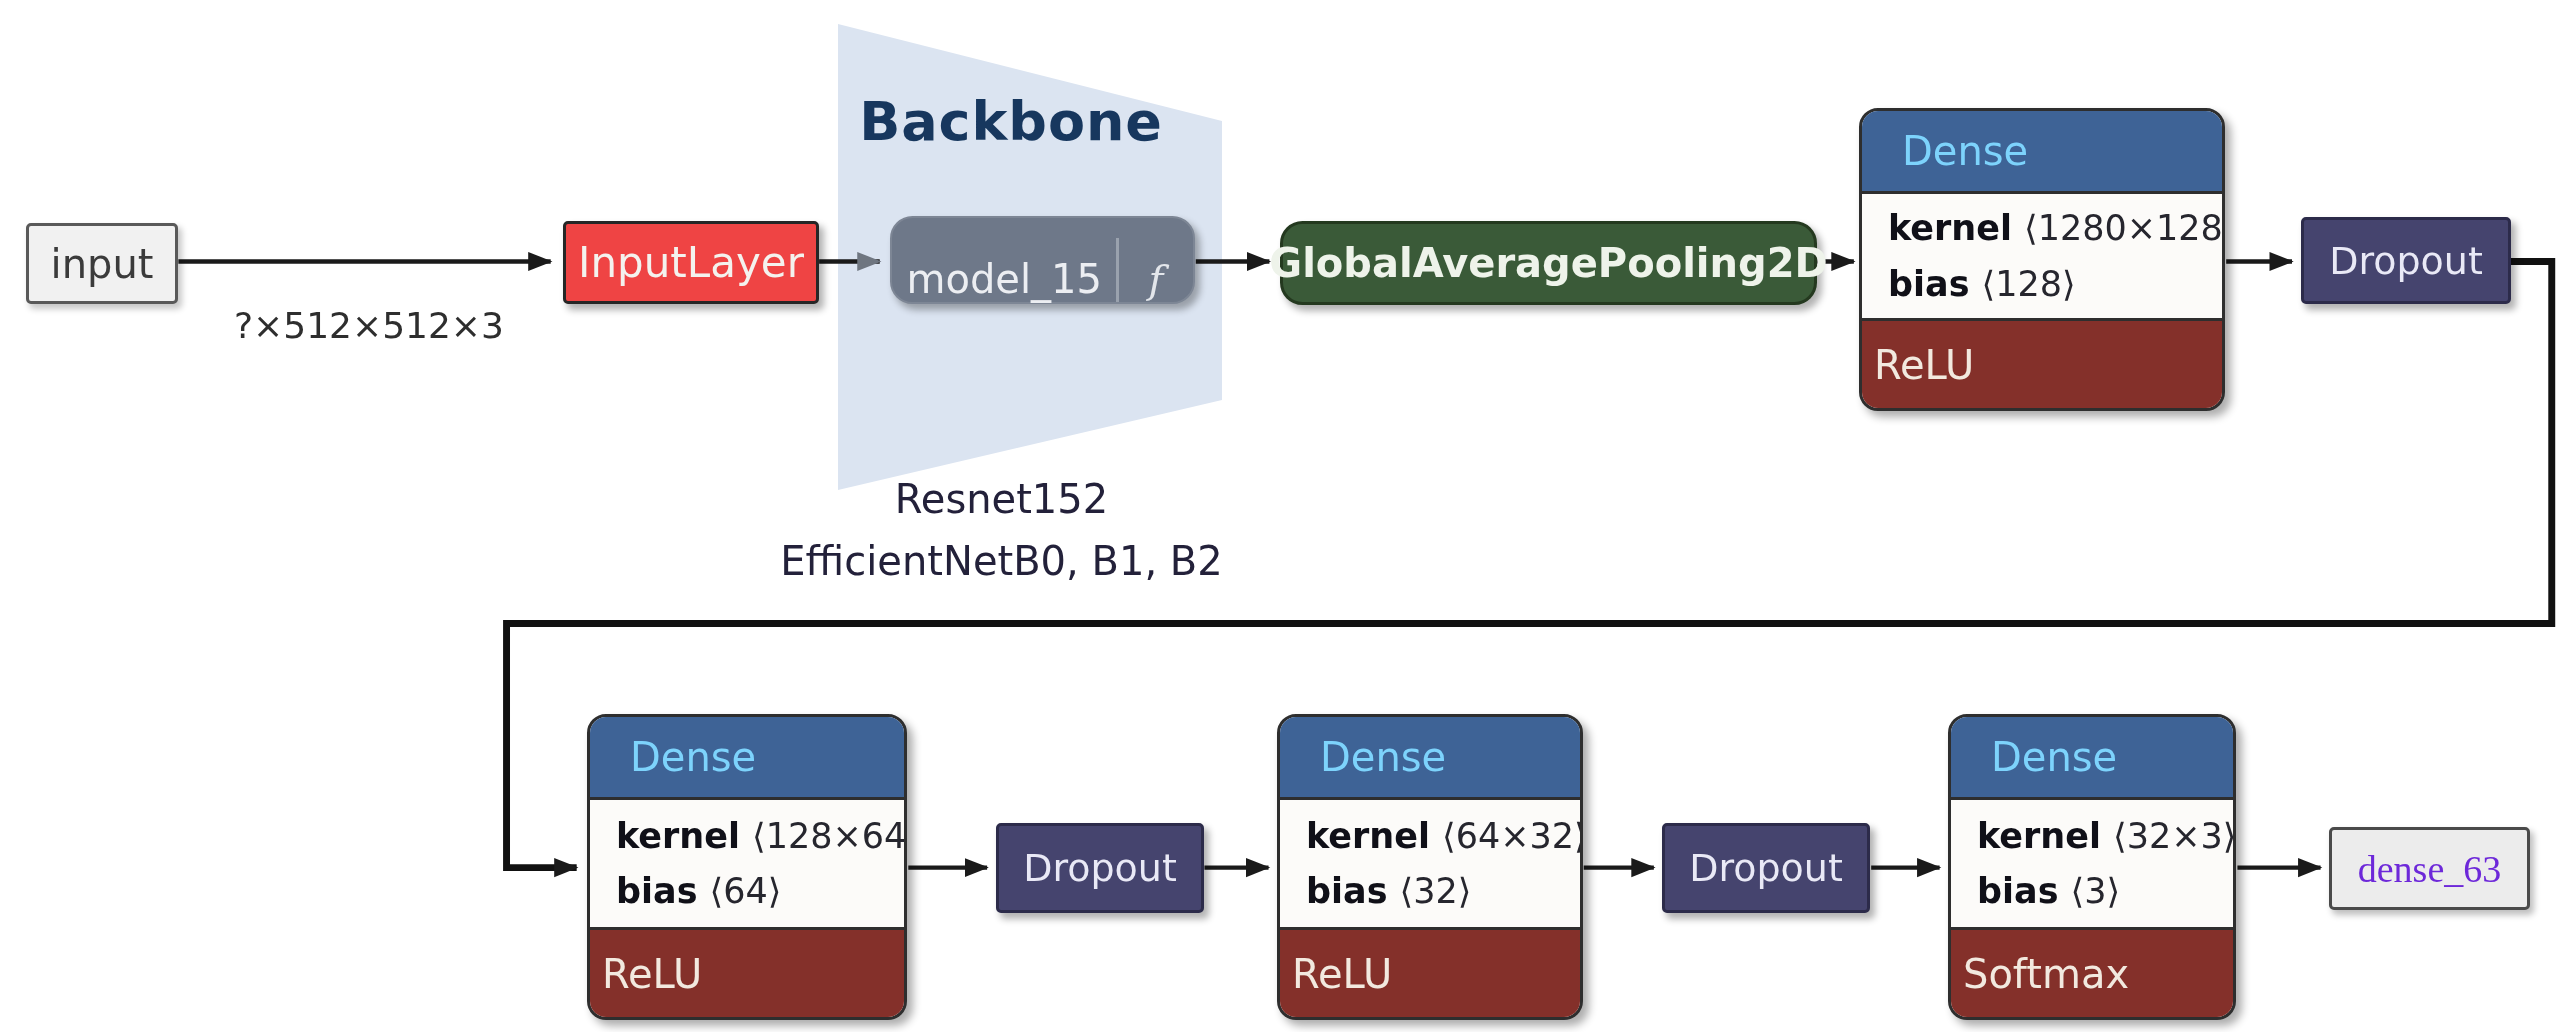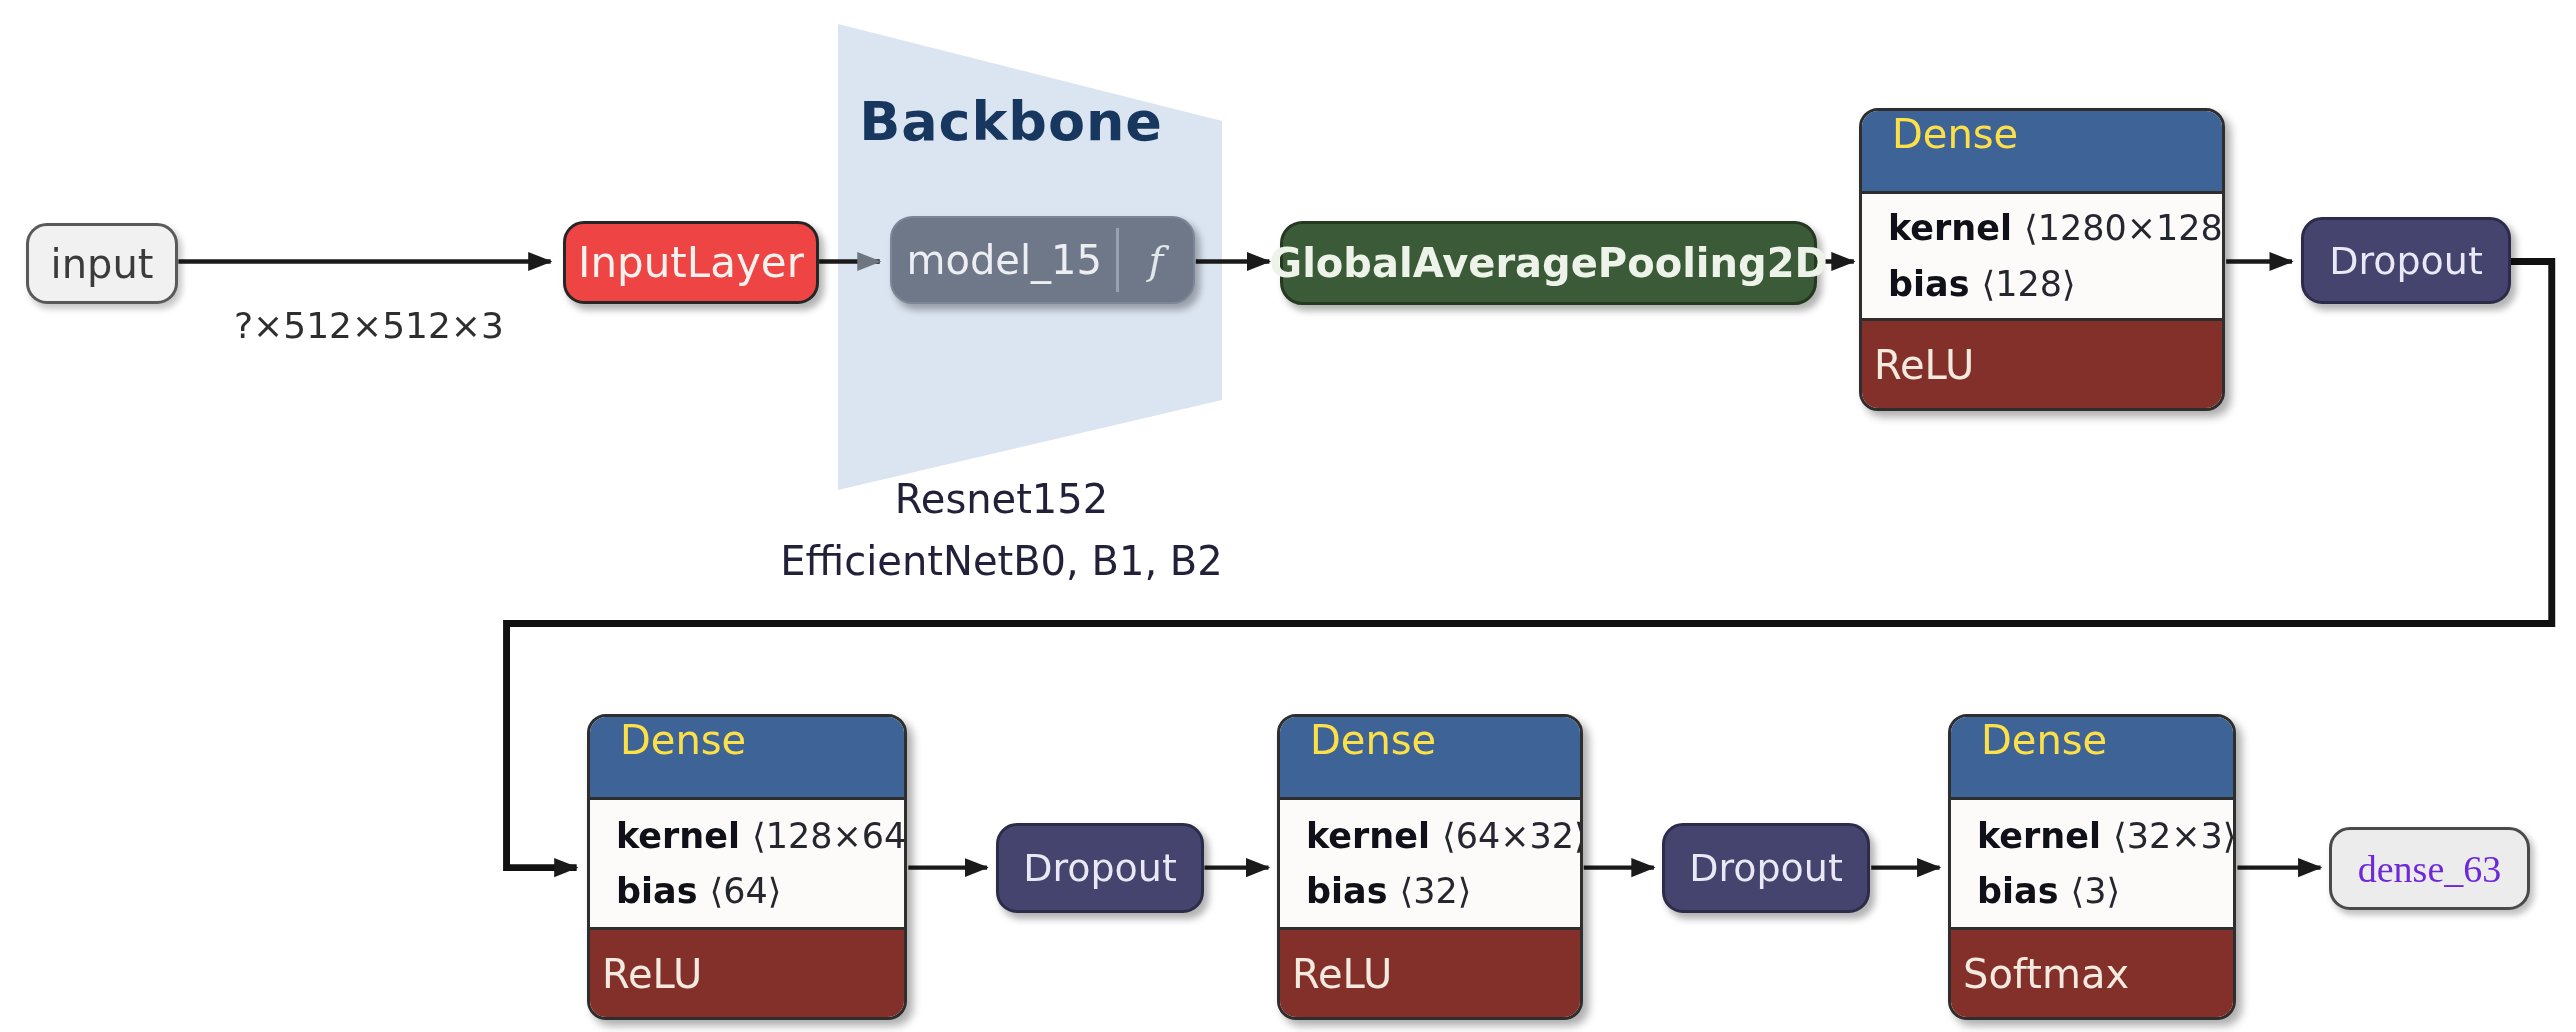--- a/index.html
+++ b/index.html
@@ -26,39 +26,40 @@
     position:absolute;left:778px;top:468px;width:447px;
     text-align:center;font-size:40px;color:#23213a;line-height:62px;
   }
   .shape-label{
     position:absolute;left:208px;top:305px;width:270px;
     text-align:left;font-size:36px;color:#2e2e2e;margin-left:26px;
   }
   
   .pill{
     position:absolute;display:flex;align-items:center;justify-content:center;
-    border-radius:21px;box-sizing:border-box;
+    border-radius:5px;box-sizing:border-box;
     box-shadow:4.3px 5.2px 7.8px rgba(0,0,0,0.30);
   }
   .pill-input{
     left:26px;top:223px;width:152px;height:81px;
     background:#f1f1f1;border:3.5px solid #595959;
     font-size:40px;color:#3b3b3b;
     box-shadow:3.5px 4.3px 6px rgba(0,0,0,0.22);
   }
   .pill-inputlayer{
     left:563px;top:221px;width:256px;height:83px;
     background:#ef4444;border:3.5px solid #262626;
     font-size:42px;color:#f4f2ee;
   }
   .pill-model{
     left:890px;top:216px;width:305px;height:88px;
     background:#6e7889;border:2.6px solid #7d8695;border-radius:22.5px;
     font-size:40px;color:#eceef2;
     justify-content:flex-start;
+    align-items:flex-end;
   }
   .model-name{flex:1;text-align:center;}
   .model-divider{
     width:2.6px;height:64px;background:#9aa2ae;
     flex:0 0 auto;
   }
   .model-fn{
     flex:0 0 74px;text-align:center;
     font-family:"DejaVu Serif", serif;font-style:italic;font-size:40px;color:#e3e6eb;
   }
@@ -86,23 +87,23 @@
     position:absolute;display:flex;flex-direction:column;
     border:3.5px solid #2e2e2e;border-radius:19px;box-sizing:border-box;
     overflow:hidden;background:#fcfbf9;
     box-shadow:5.2px 6px 8.7px rgba(0,0,0,0.32);
   }
   .dense-top{left:1859px;top:108px;width:366px;height:303px;}
   .dense-b1{left:587px;top:714px;width:320px;height:306px;}
   .dense-b2{left:1277px;top:714px;width:306px;height:306px;}
   .dense-b3{left:1948px;top:714px;width:288px;height:306px;}
   .dense-header{
-    flex:0 0 80px;display:flex;align-items:flex-start;
+    flex:0 0 80px;display:flex;align-items:center;
     background:#3e6396;border-bottom:3.5px solid #2e2e2e;
-    padding-left:30px;font-size:40px;color:#fde047;
+    padding-left:40px;font-size:40px;color:#7dd3fc;
   }
   .dense-body{
     flex:1;display:flex;flex-direction:column;justify-content:center;
     gap:15.6px;padding-left:26px;background:#fcfbf9;
   }
   .dense-line{font-size:35px;color:#26262e;white-space:nowrap;}
   .dense-line b{color:#101018;font-weight:bold;margin-right:12px;}
   .dense-footer{
     flex:0 0 87px;display:flex;align-items:center;
     background:#84302a;border-top:3.5px solid #2e2e2e;

